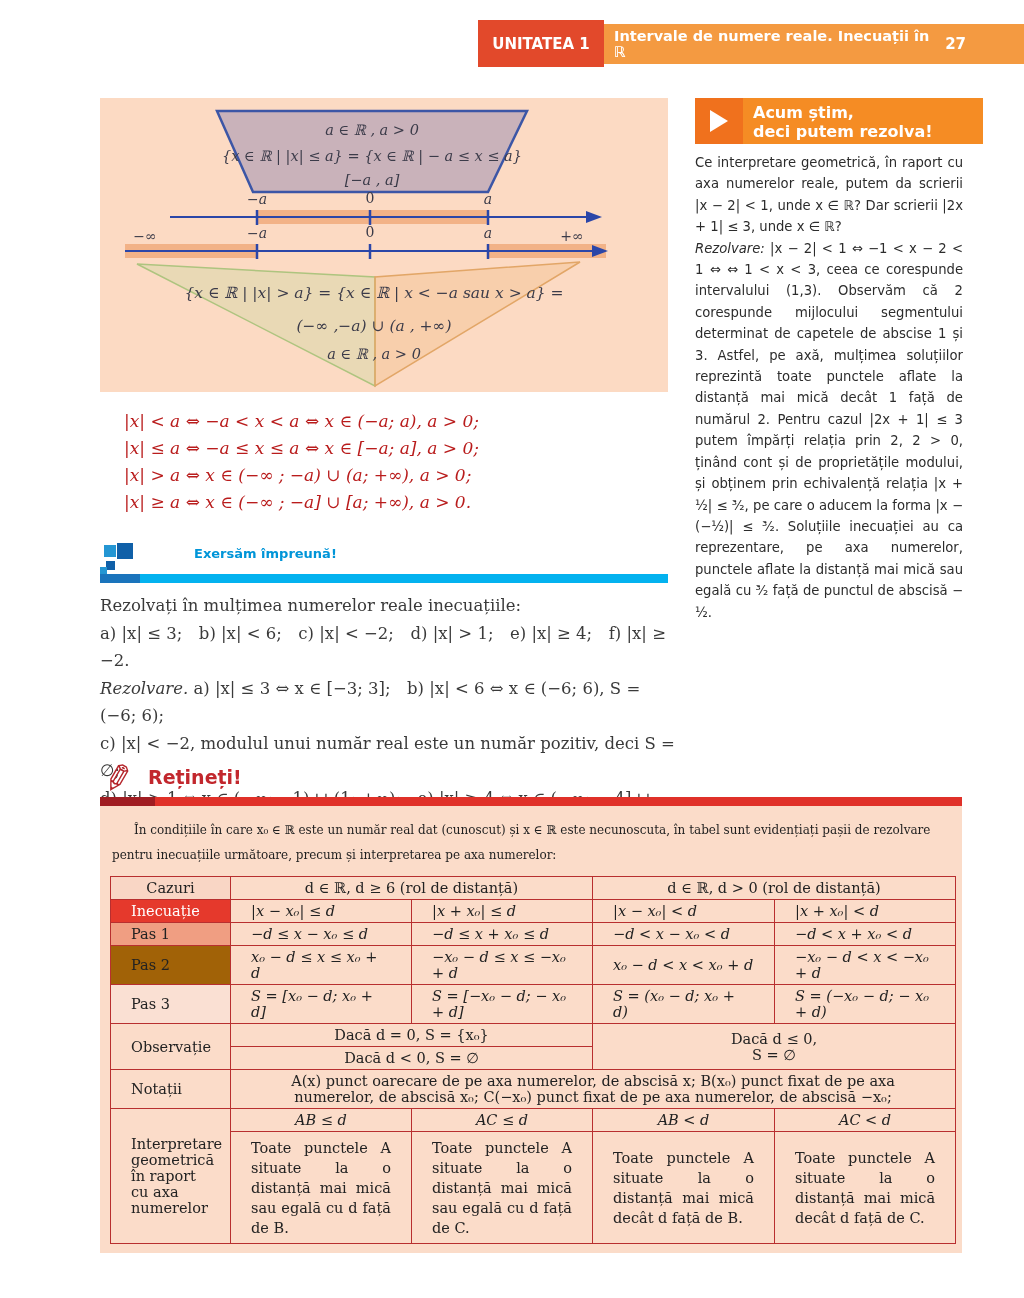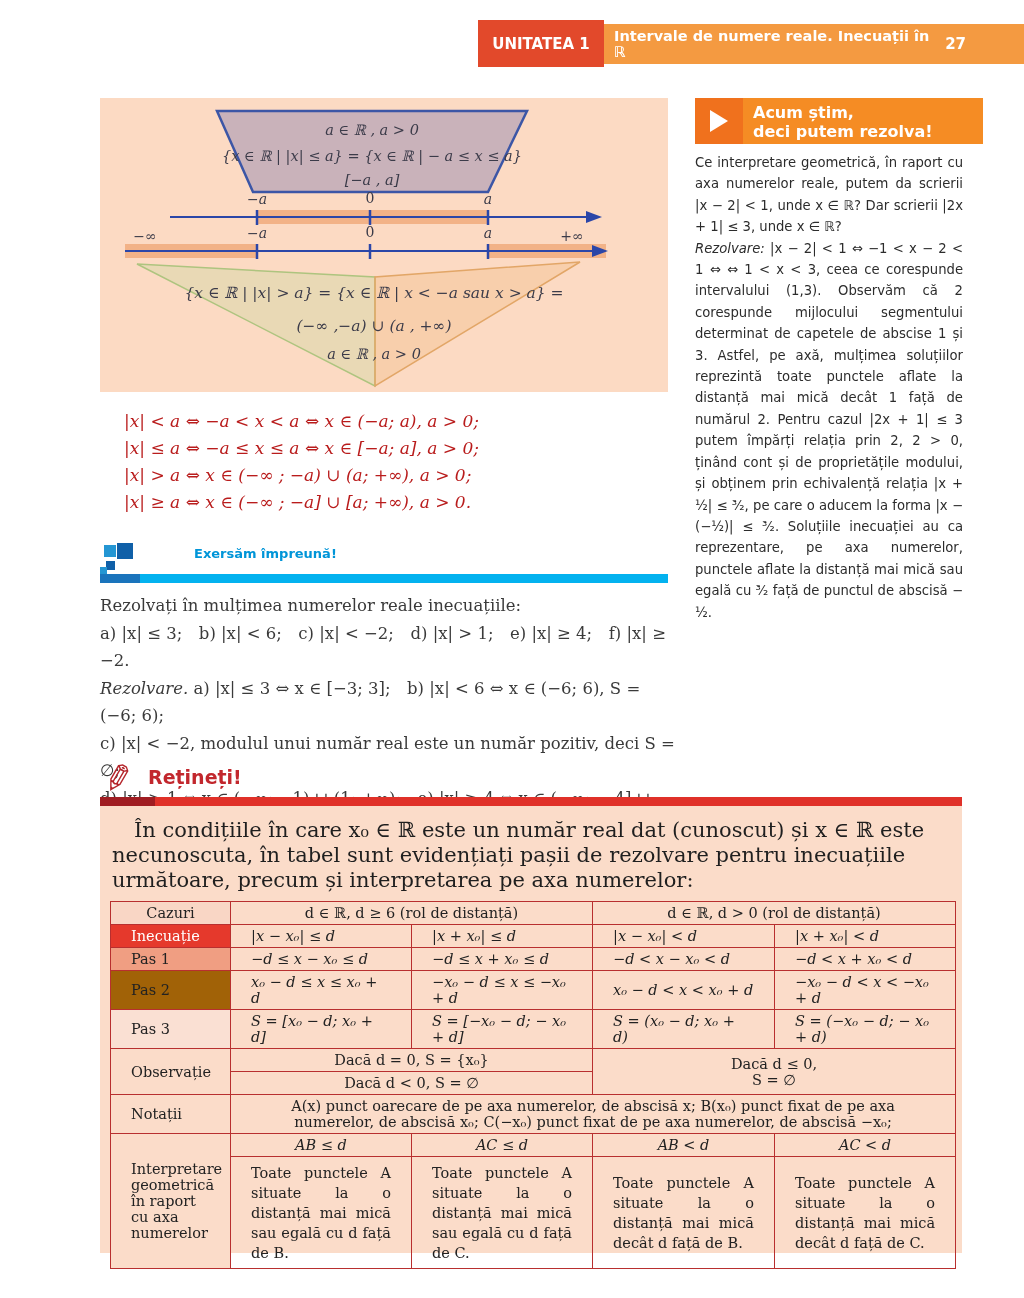--- a/index.html
+++ b/index.html
@@ -45,21 +45,21 @@
              font-size:16.5px; line-height:27.5px; color:#3a3a3a; }
   .ex-text .rez { font-style:italic; }
 
   
   .ret-icon { left:103px; top:758px; font-size:36px; color:#b5252b;
               transform:scaleX(-1) rotate(15deg); }
   .ret-title { left:148px; top:766px; font-size:19px; font-weight:bold; color:#c2272d; }
   .ret-bar { left:100px; top:797px; width:862px; height:9px; background:#e03129; }
   .ret-bar i { position:absolute; left:0; top:0; width:55px; height:9px; background:#a01d22; display:block; }
   .ret-box { left:100px; top:806px; width:862px; height:447px; background:#fbdcc9; }
-  .ret-intro { padding:12px 14px 8px 12px; font-family:"DejaVu Serif", serif; font-size:21px;
+  .ret-intro { padding:12px 14px 8px 12px; font-family:"DejaVu Serif", serif; font-size:12px;
                line-height:25px; color:#1f1f1f; text-indent:22px; }
 
   
   table.ret { border-collapse:collapse; margin-left:10px; width:845px; table-layout:fixed;
               font-family:"DejaVu Serif", serif; color:#222; }
   table.ret td { border:1.5px solid #b82f2f; padding:3px 20px; font-size:14.5px; vertical-align:middle; }
   td.lab { font-size:15.5px; background:#fbdcc9; }
   td.lab-cazuri { background:#f9d6c5; text-align:center; }
   td.lab-inec { background:#e5392c; color:#ffffff; }
   td.lab-p1 { background:#f09e82; }

